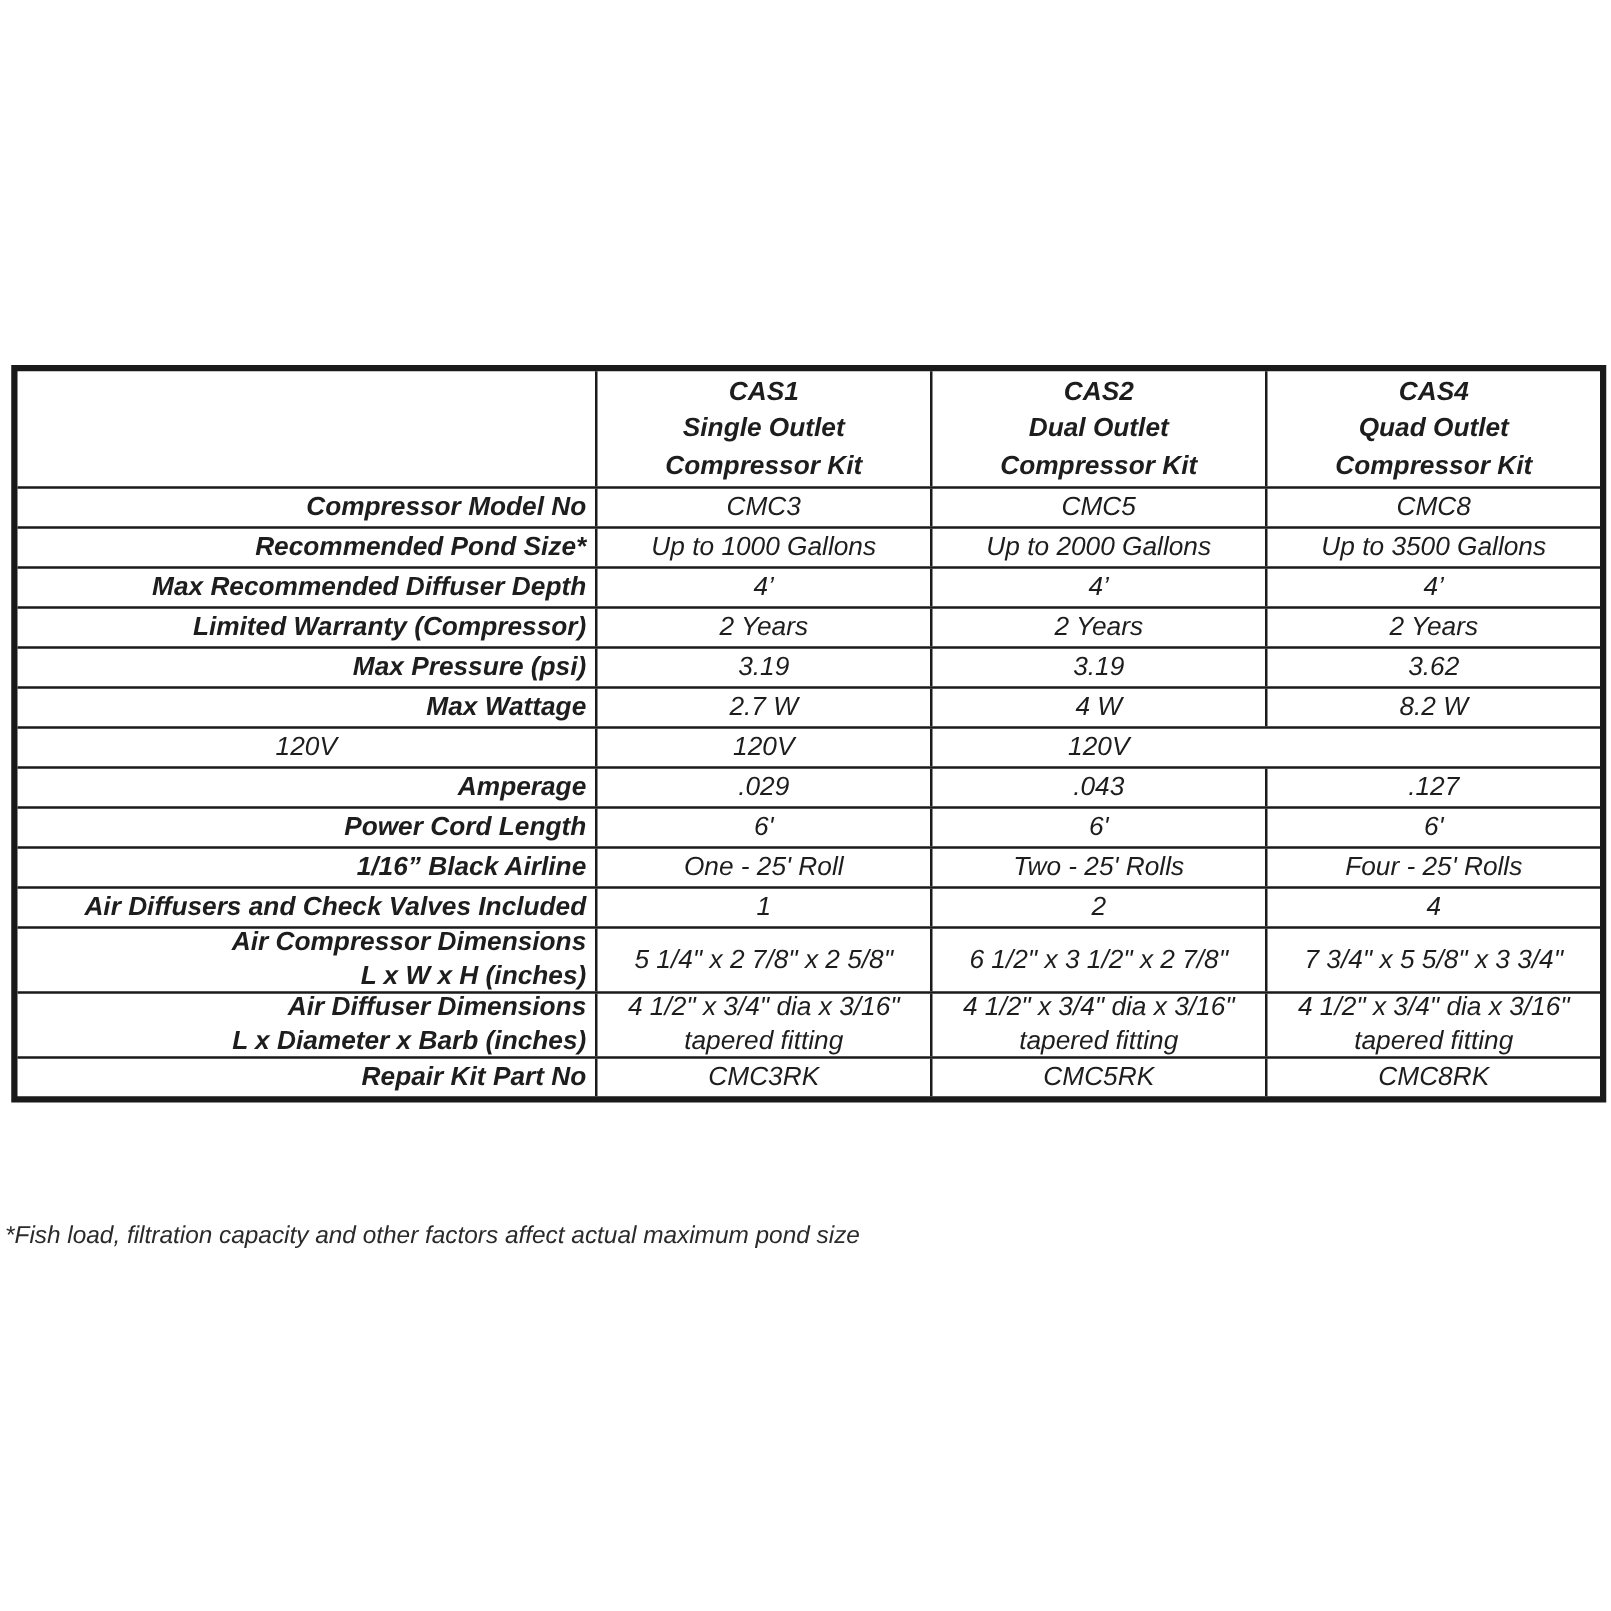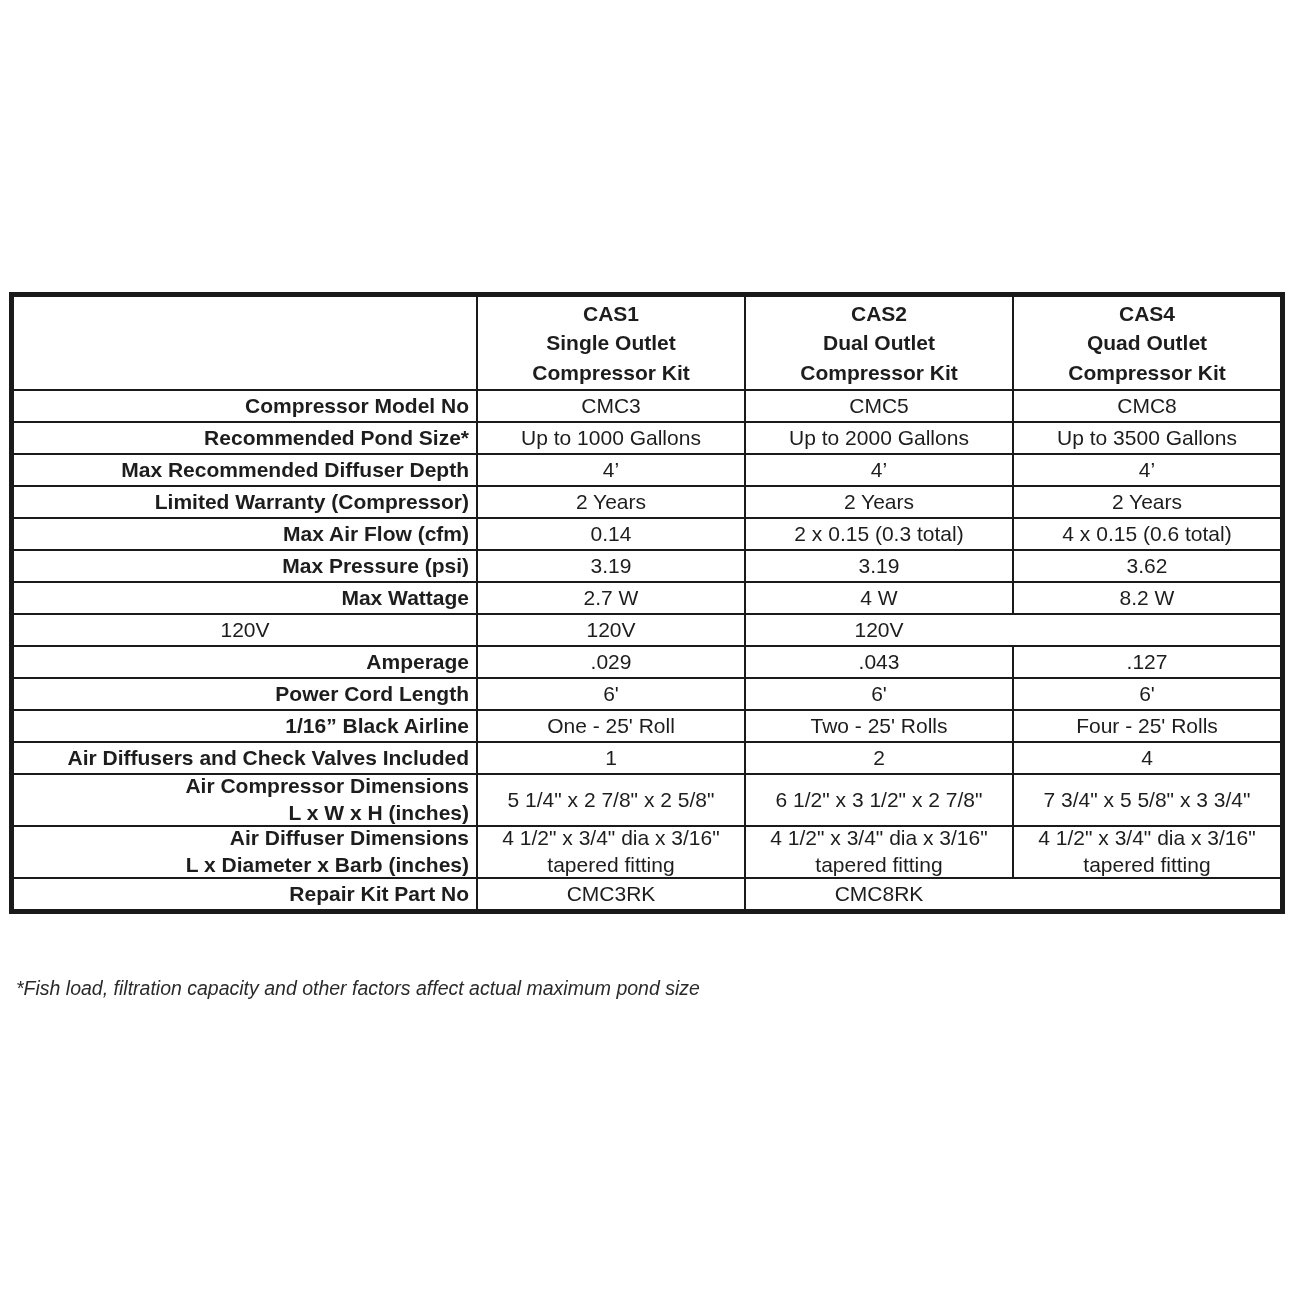--- a/index.html
+++ b/index.html
@@ -17,20 +17,21 @@
     top: 292px;
     left: 9px;
     width: 1276px;
     border: 5px solid #1a1a1a;
     background: #ffffff;
   }
   .tr {
     display: grid;
     grid-template-columns: 462px 1fr 1fr 1fr;
     border-top: 2px solid #1a1a1a;
+    font-style: italic;
   }
   .tr:first-child { border-top: none; }
   .cell {
     border-left: 2px solid #1a1a1a;
     display: flex;
     align-items: center;
     justify-content: center;
     text-align: center;
     font-size: 21px;
     line-height: 1.28;
@@ -48,21 +49,21 @@
   .header-cell {
     font-weight: bold;
     line-height: 1.4;
   }
   .row-h { height: 92px; }
   .row-s { height: 32px; }
   .row-d { height: 52px; }
   .footnote {
     position: absolute;
     top: 977px;
-    left: 16px;
+    left: 4px;
     font-size: 19.5px;
     font-style: italic;
     color: #2a2a2a;
   }
 </style>
 </head>
 <body>
 
 <div class="page">
 
@@ -102,26 +103,20 @@
       <div class="cell">4’</div>
     </div>
 
     <div class="tr row-s">
       <div class="cell label-cell">Limited Warranty (Compressor)</div>
       <div class="cell">2 Years</div>
       <div class="cell">2 Years</div>
       <div class="cell">2 Years</div>
     </div>
 
-    <div class="tr row-s">
-      <div class="cell label-cell">Max Air Flow (cfm)</div>
-      <div class="cell">0.14</div>
-      <div class="cell">2 x 0.15 (0.3 total)</div>
-      <div class="cell">4 x 0.15 (0.6 total)</div>
-    </div>
 
     <div class="tr row-s">
       <div class="cell label-cell">Max Pressure (psi)</div>
       <div class="cell">3.19</div>
       <div class="cell">3.19</div>
       <div class="cell">3.62</div>
     </div>
 
     <div class="tr row-s">
       <div class="cell label-cell">Max Wattage</div>
@@ -179,20 +174,21 @@
 tapered fitting</div>
       <div class="cell">4 1/2" x 3/4" dia x 3/16"
 tapered fitting</div>
       <div class="cell">4 1/2" x 3/4" dia x 3/16"
 tapered fitting</div>
     </div>
 
     <div class="tr row-s">
       <div class="cell label-cell">Repair Kit Part No</div>
       <div class="cell">CMC3RK</div>
+      <div class="cell">CMC5RK</div>
       <div class="cell">CMC8RK</div>
     </div>
 
   </div>
 
   <div class="footnote">*Fish load, filtration capacity and other factors affect actual maximum pond size</div>
 
 </div>
 
 </body></html>

